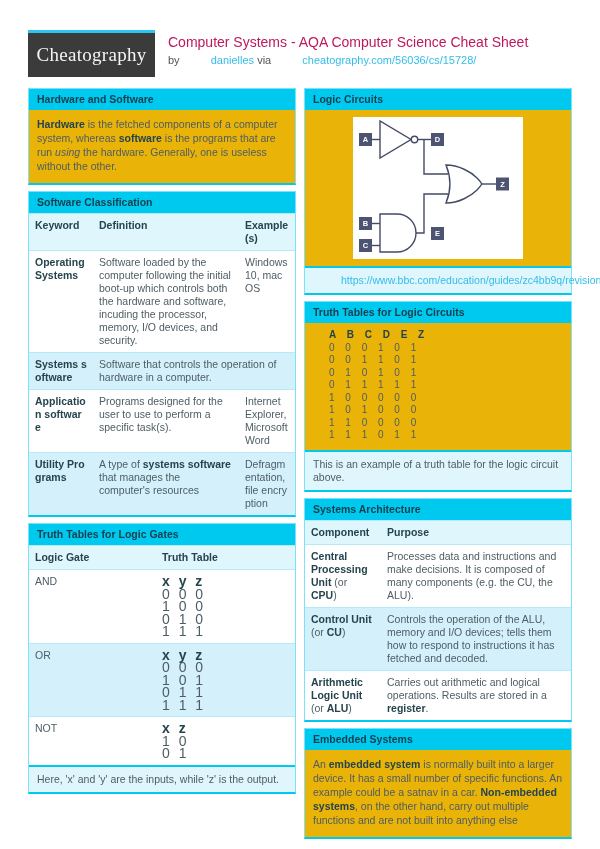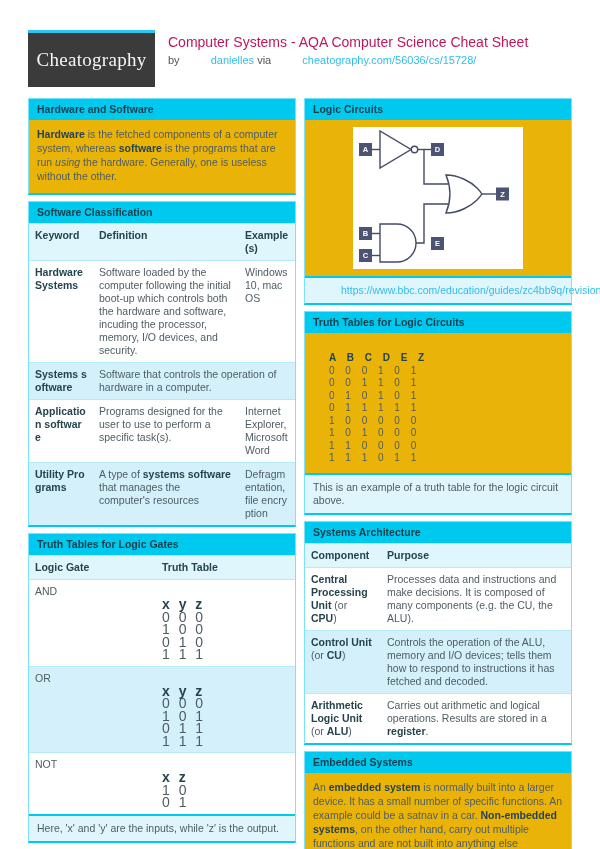--- a/index.html
+++ b/index.html
@@ -6,21 +6,21 @@
   html,body { background:#ffffff; }
   body {
     width:600px; height:849px; overflow:hidden; position:relative;
     font-family:"Liberation Sans", sans-serif; color:#4e5d63;
   }
   .page { padding:30px 28px 0 28px; }
 
   
   .masthead { display:flex; align-items:flex-start; margin-bottom:11px; }
   .logo {
-    width:127px; height:57px; background:#3b3b3b; border-top:3px solid #2cc6f0;
+    width:127px; height:47px; background:#3b3b3b; border-top:3px solid #2cc6f0;
     color:#f5f5f5; font-family:"Liberation Serif", serif; font-size:19px;
     display:flex; align-items:center; justify-content:center; letter-spacing:.3px;
   }
   .head-text { margin-left:13px; padding-top:4px; }
   .head-title { color:#be185d; font-size:14px; font-weight:400; margin-bottom:4px; }
   .head-byline { font-size:11px; color:#555; }
   .link, .segs .link { color:#33bde9; text-decoration:none;padding-left:28px; }
 
   
   .cols { display:flex; gap:8px; align-items:flex-start; }
@@ -30,21 +30,21 @@
   .panel { background:#eab308; border:1px solid #7ae2fa; border-bottom:2px solid #00c9ef; }
   .panel-h {
     background:#00c9ef; color:#123f4d; font-weight:bold; font-size:10.5px;
     padding:5px 8px; line-height:11px;
   }
   .prose { padding:7px 8px 10px 8px; font-size:10.5px; line-height:14px; }
   .note, .linkrow {
     border-top:2px solid #00c9ef; background:#dff6fd;
     padding:6px 8px; font-size:10.5px; line-height:13px;
   }
-  .segs .b, .b { font-weight:bold; color:#26444e;margin-top:13px; }
+  .segs .b, .b { font-weight:bold; color:#26444e; }
   .segs .i { font-style:italic; }
 
   
   table { border-collapse:collapse; width:100%; font-size:10.5px; color:#4e5d63; }
   th, td { text-align:left; vertical-align:top; padding:5px 6px; line-height:13px; }
   thead th { background:#dff6fd; color:#26444e; font-weight:bold; }
   tr.rw { background:#ffffff; }
   tr.rb { background:#d3f0fb; }
   tbody tr, thead tr { border-top:1px solid #b5eaf9; }
   .kw { font-weight:bold; color:#26444e; word-break:break-all; width:64px; }
@@ -98,21 +98,21 @@
         <table>
           <thead>
             <tr>
               <th class="kw">Keyword</th>
               <th class="defcol">Definition</th>
               <th class="ex">Example(s)</th>
             </tr>
           </thead>
           <tbody>
             <tr class="rw">
-              <td class="kw segs"><span class="b">Hardware Systems</span></td>
+              <td class="kw segs"><span class="b">Operating Systems</span></td>
               <td class="segs"><span>Software loaded by the computer following the initial boot-up which controls both the hardware and software, incuding the processor, memory, I/O devices, and security.</span></td>
               <td class="ex">Windows 10, macOS</td>
             </tr>
             <tr class="rb">
               <td class="kw segs"><span class="b">Systems software</span></td>
               <td class="segs" colspan="2"><span>Software that controls the operation of hardware in a computer.</span></td>
             </tr>
             <tr class="rw">
               <td class="kw segs"><span class="b">Application software</span></td>
               <td class="segs"><span>Programs designed for the user to use to perform a specific task(s).</span></td>

